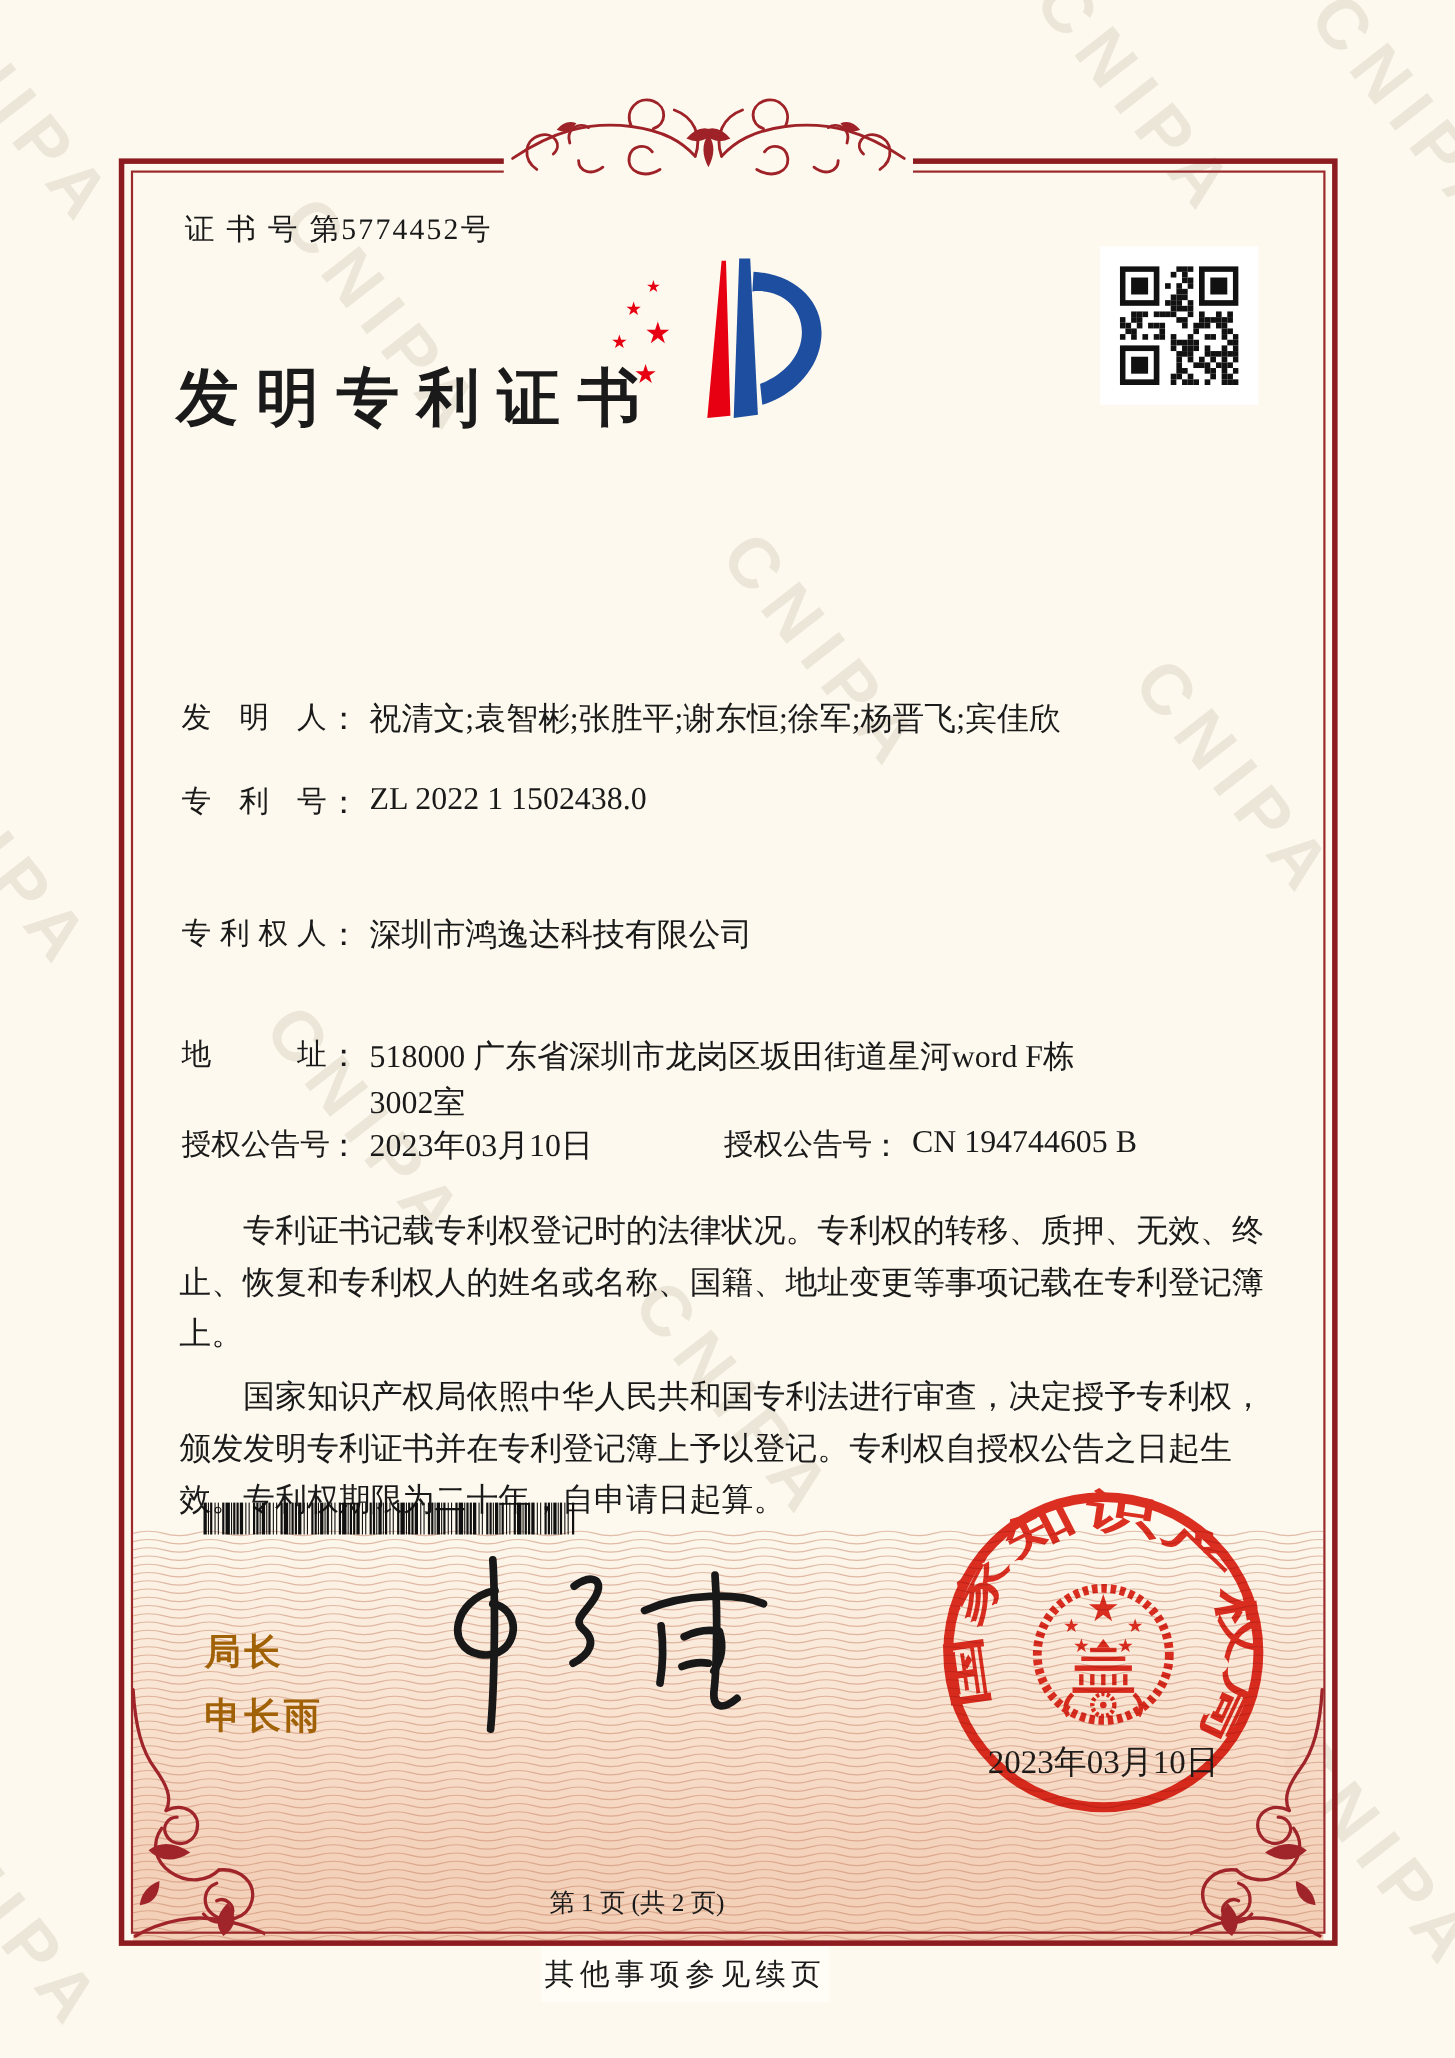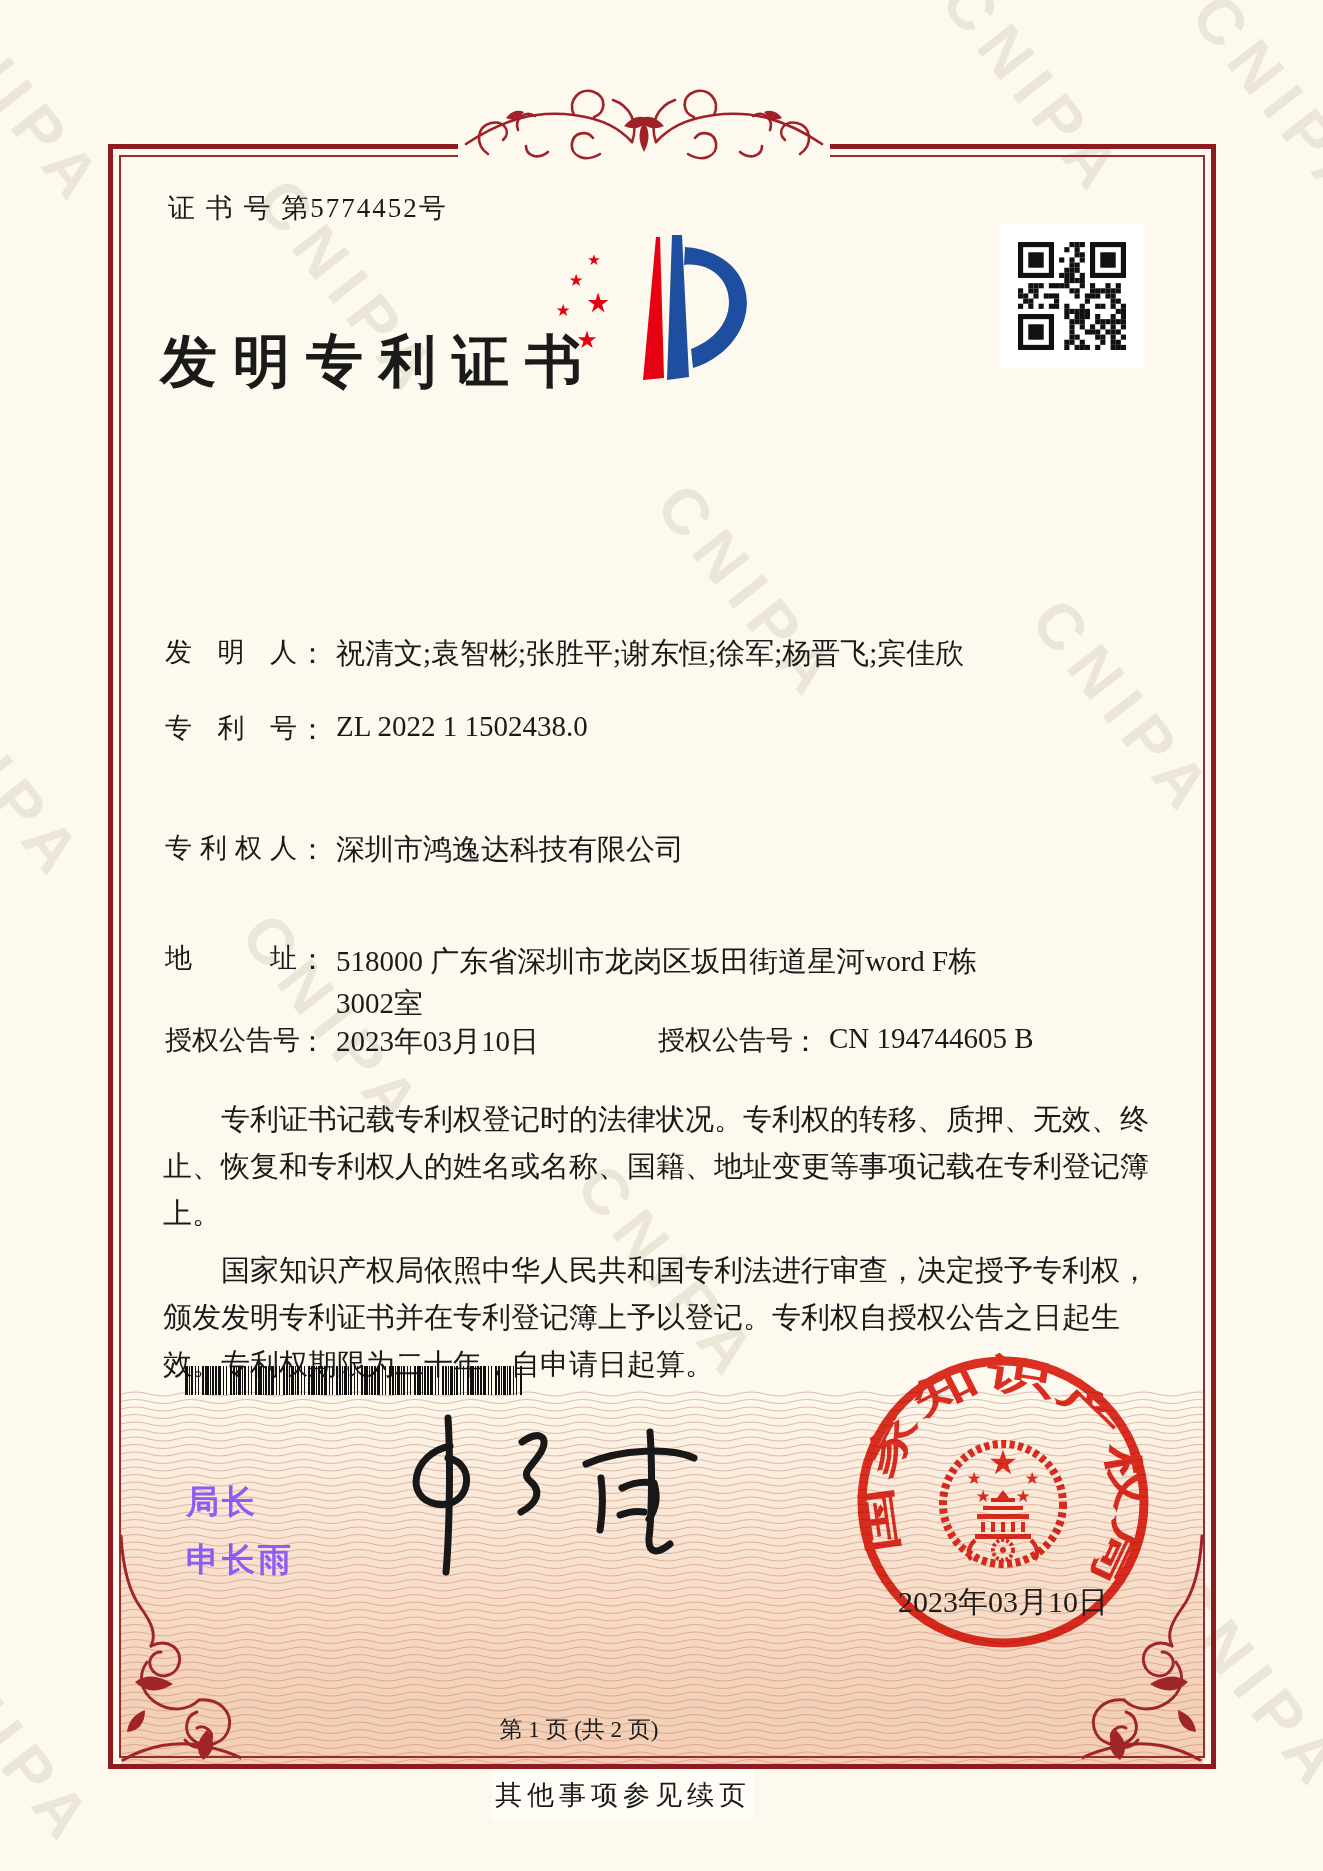--- a/index.html
+++ b/index.html
@@ -33,21 +33,21 @@
   .lab{display:inline-block;width:132px;font-size:27px;text-align:justify;text-align-last:justify;vertical-align:top;}
   .col{display:inline-block;margin-left:1px;vertical-align:top;}
   .val{margin-left:9px;vertical-align:top;}
   .val-wrap{display:inline-block;width:645px;white-space:normal;line-height:42px;}
   
   .bodytxt{position:absolute;left:163px;top:1096px;width:1000px;font-size:29px;line-height:47px;z-index:7;}
   .bodytxt p{margin:0 0 10px 0;text-indent:2em;}
   
   .barcode{position:absolute;left:185px;top:1366px;width:340px;height:29px;z-index:7;}
   .director{position:absolute;left:186px;font:bold 33px "Liberation Sans",sans-serif;
-            letter-spacing:3px;color:#8b5cf6;z-index:7;}
+            letter-spacing:3px;color:#a16207;z-index:7;}
   .sig{position:absolute;left:350px;top:1402px;z-index:7;}
   .seal{position:absolute;left:853px;top:1352px;z-index:8;mix-blend-mode:multiply;opacity:.95;}
   .pageinfo{position:absolute;left:0;top:1714px;width:1158px;text-align:center;font-size:23px;z-index:7;}
   .contnote{position:absolute;left:492px;top:1770px;width:262px;height:50px;line-height:50px;
             background:#fffdf6;text-align:center;font-size:27px;letter-spacing:5px;z-index:7;}
 </style>
 </head>
 <body>
 
 <div class="page">

